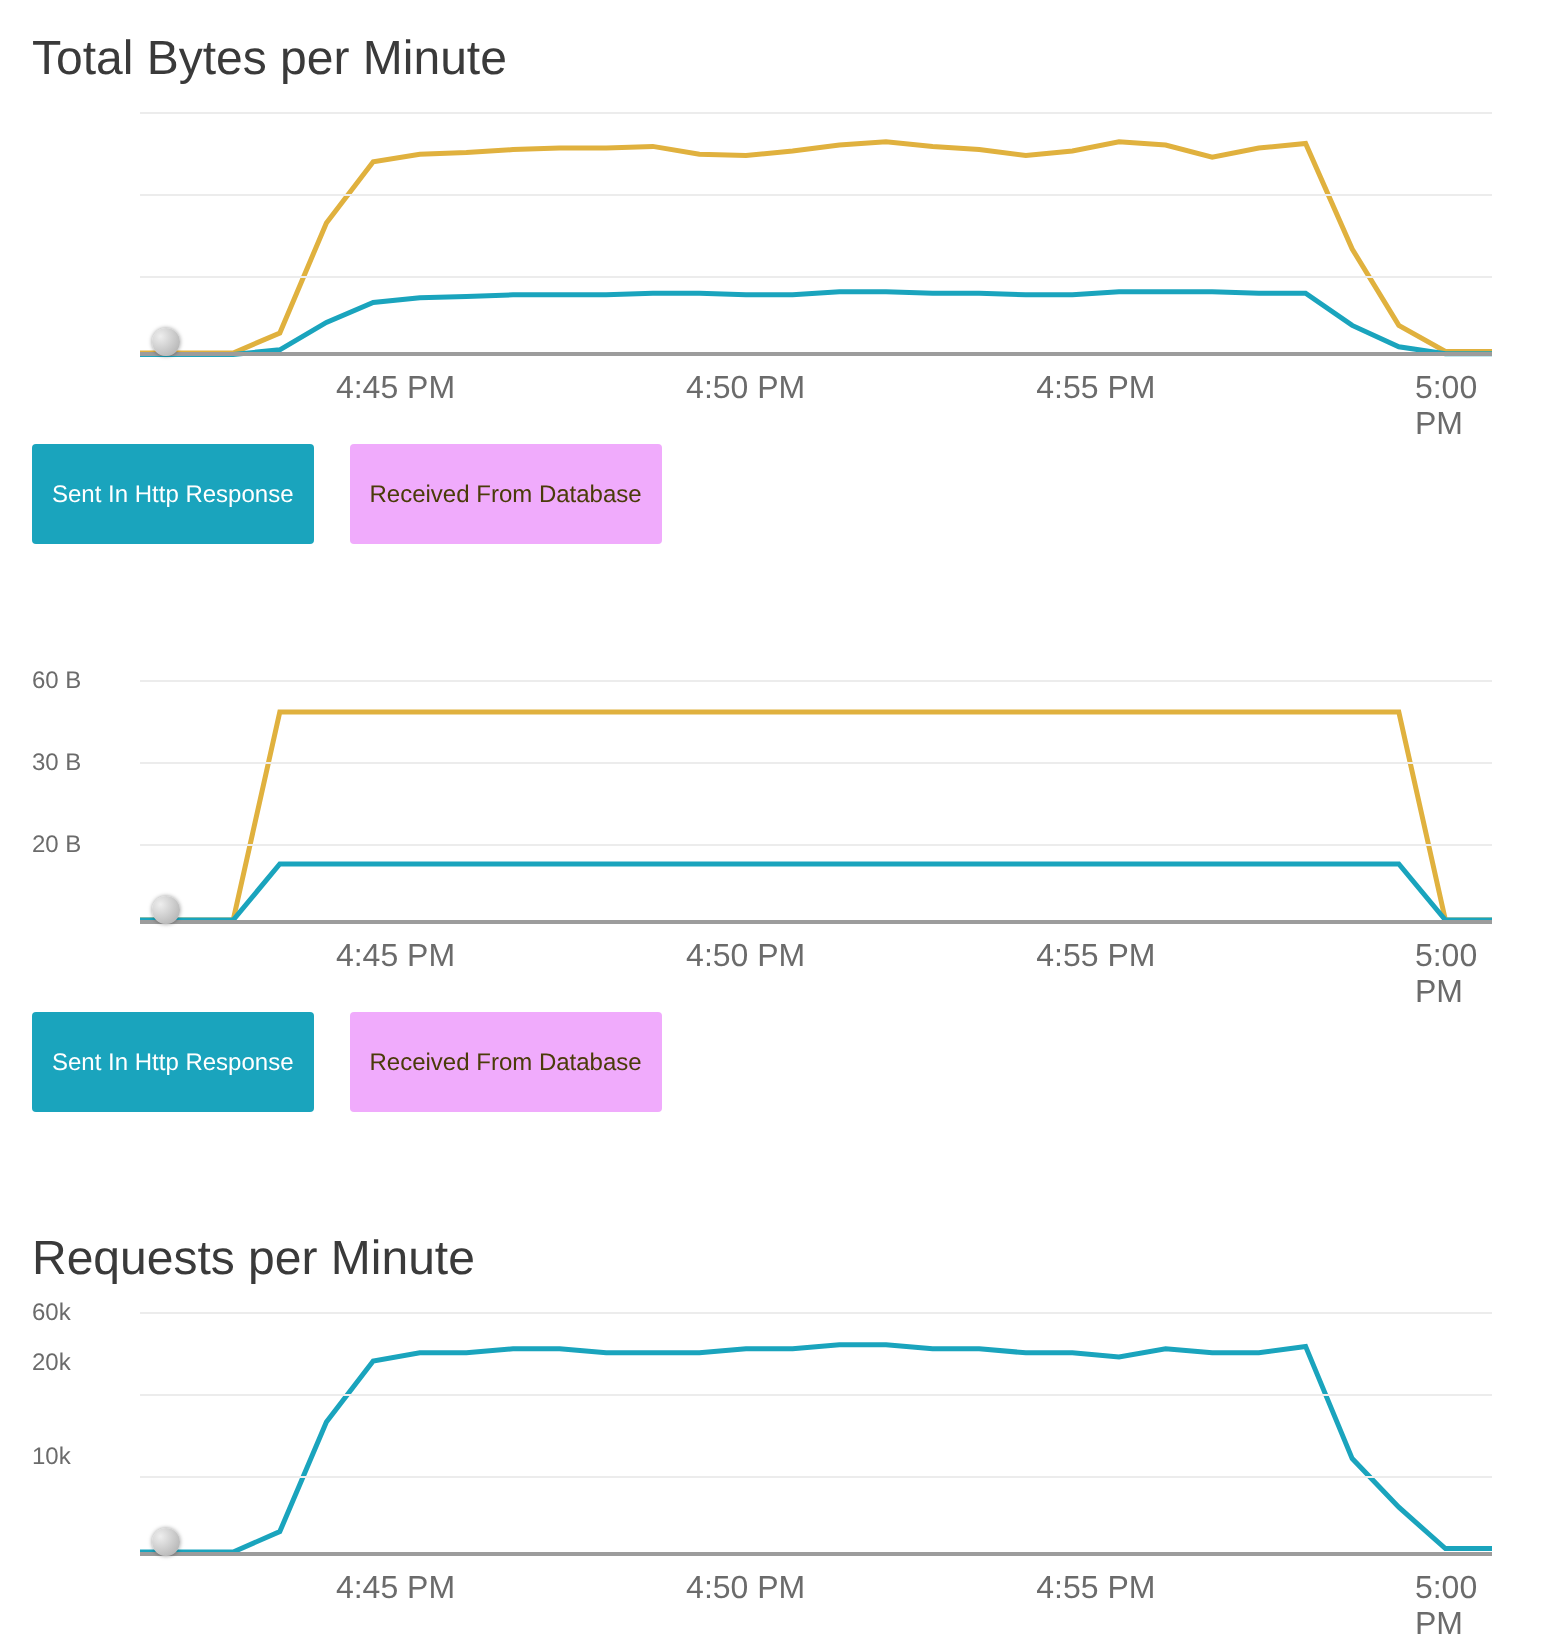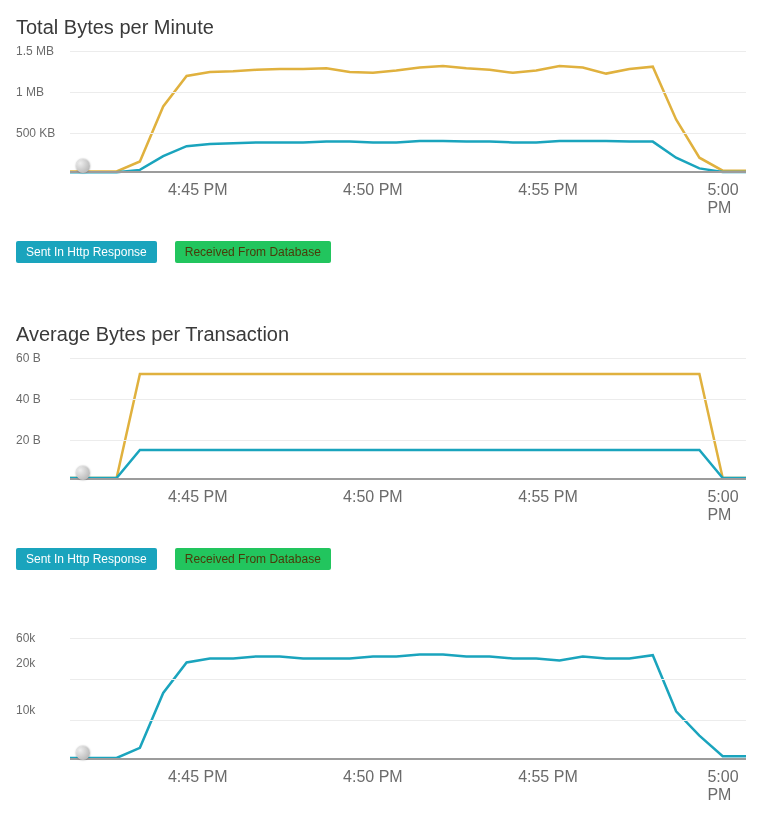--- a/index.html
+++ b/index.html
@@ -6,21 +6,21 @@
       margin: 0;
       padding: 16px;
       font-family: Arial, Helvetica, sans-serif;
       background: #ffffff;
       color: #4a4a4a;
     }
     .chart-block {
       margin-bottom: 60px;
     }
     .chart-title {
-      font-size: 20px;
+      font-size: 24px;
       font-weight: 400;
       color: #3a3a3a;
       margin-bottom: 4px;
     }
     .chart-area {
       position: relative;
       width: 730px;
       height: 160px;
       margin-bottom: 14px;
     }
@@ -75,31 +75,30 @@
       border-radius: 50%;
       background: radial-gradient(circle at 30% 30%, #eee, #a9a9a9);
       box-shadow: 0 0 2px rgba(0,0,0,0.4);
     }
     .legend {
       display: flex;
       gap: 18px;
     }
     .legend-pill {
       display: inline-block;
-      padding: 4px 10px;
+      padding: 18px 10px;
       font-size: 12px;
       color: #ffffff;
       border-radius: 2px;
-      margin-top: 24px;
     }
     .pill-teal {
       background: #1aa4bd;
     }
     .pill-gold {
-      background: #22c55e;
+      background: #f0abfc;
       color: #4a3b09;
     }
     svg.lines {
       width: 100%;
       height: 100%;
       overflow: visible;
     }
     .line {
       fill: none;
       stroke-width: 2.5;
@@ -110,25 +109,20 @@
       position: absolute; left:0; right:0; height:1px;
       background: #ececec;
     }
   </style>
 </head>
 <body>
 
 <div class="chart-block">
   <div class="chart-title">Total Bytes per Minute</div>
   <div class="chart-area">
-    <div class="y-labels">
-      <span class="y-label" style="top:8px">1.5 MB</span>
-      <span class="y-label" style="top:49px">1 MB</span>
-      <span class="y-label" style="top:90px">500 KB</span>
-    </div>
     <div class="plot">
       <div class="y-grid" style="top:8px"></div>
       <div class="y-grid" style="top:49px"></div>
       <div class="y-grid" style="top:90px"></div>
       <svg class="lines" viewBox="0 0 676 130" preserveAspectRatio="none">
         <polyline class="line line-gold" points="0.0,128.5 23.3,128.5 46.6,128.5 69.9,118.5 93.2,63.5 116.6,32.9 139.9,29.1 163.2,28.3 186.5,26.8 209.8,26.0 233.1,26.0 256.4,25.2 279.7,29.1 303.0,29.8 326.3,27.5 349.7,24.5 373.0,22.9 396.3,25.2 419.6,26.8 442.9,29.8 466.2,27.5 489.5,22.9 512.8,24.5 536.1,30.6 559.4,26.0 582.8,23.7 606.1,76.5 629.4,114.7 652.7,127.7 676.0,127.7"></polyline>
         <polyline class="line line-teal" points="0.0,129.2 23.3,129.2 46.6,129.2 69.9,126.9 93.2,113.2 116.6,103.2 139.9,100.9 163.2,100.2 186.5,99.4 209.8,99.4 233.1,99.4 256.4,98.6 279.7,98.6 303.0,99.4 326.3,99.4 349.7,97.9 373.0,97.9 396.3,98.6 419.6,98.6 442.9,99.4 466.2,99.4 489.5,97.9 512.8,97.9 536.1,97.9 559.4,98.6 582.8,98.6 606.1,114.7 629.4,125.4 652.7,128.9 676.0,128.9"></polyline>
       </svg>
       <div class="baseline"></div>
       <div class="marker"></div>
@@ -140,25 +134,24 @@
       <span class="x-label" style="left:96.6%">5:00 PM</span>
     </div>
   </div>
   <div class="legend">
     <span class="legend-pill pill-teal">Sent In Http Response</span>
     <span class="legend-pill pill-gold">Received From Database</span>
   </div>
 </div>
 
 <div class="chart-block">
-  <div class="chart-title">Average Bytes per Transaction</div>
   <div class="chart-area">
     <div class="y-labels">
       <span class="y-label" style="top:8px">60 B</span>
-      <span class="y-label" style="top:49px">40 B</span>
+      <span class="y-label" style="top:49px">30 B</span>
       <span class="y-label" style="top:90px">20 B</span>
     </div>
     <div class="plot">
       <div class="y-grid" style="top:8px"></div>
       <div class="y-grid" style="top:49px"></div>
       <div class="y-grid" style="top:90px"></div>
       <svg class="lines" viewBox="0 0 676 130" preserveAspectRatio="none">
         <polyline class="line line-gold" points="0.0,128.0 23.3,128.0 46.6,128.0 69.9,24.0 93.2,24.0 116.6,24.0 139.9,24.0 163.2,24.0 186.5,24.0 209.8,24.0 233.1,24.0 256.4,24.0 279.7,24.0 303.0,24.0 326.3,24.0 349.7,24.0 373.0,24.0 396.3,24.0 419.6,24.0 442.9,24.0 466.2,24.0 489.5,24.0 512.8,24.0 536.1,24.0 559.4,24.0 582.8,24.0 606.1,24.0 629.4,24.0 652.7,128.0 676.0,128.0"></polyline>
         <polyline class="line line-teal" points="0.0,128.0 23.3,128.0 46.6,128.0 69.9,100.0 93.2,100.0 116.6,100.0 139.9,100.0 163.2,100.0 186.5,100.0 209.8,100.0 233.1,100.0 256.4,100.0 279.7,100.0 303.0,100.0 326.3,100.0 349.7,100.0 373.0,100.0 396.3,100.0 419.6,100.0 442.9,100.0 466.2,100.0 489.5,100.0 512.8,100.0 536.1,100.0 559.4,100.0 582.8,100.0 606.1,100.0 629.4,100.0 652.7,128.0 676.0,128.0"></polyline>
       </svg>
@@ -172,20 +165,21 @@
       <span class="x-label" style="left:96.6%">5:00 PM</span>
     </div>
   </div>
   <div class="legend">
     <span class="legend-pill pill-teal">Sent In Http Response</span>
     <span class="legend-pill pill-gold">Received From Database</span>
   </div>
 </div>
 
 <div class="chart-block">
+  <div class="chart-title">Requests per Minute</div>
   <div class="chart-area">
     <div class="y-labels">
       <span class="y-label" style="top:8px">60k</span>
       <span class="y-label" style="top:33px">20k</span>
       <span class="y-label" style="top:80px">10k</span>
     </div>
     <div class="plot">
       <div class="y-grid" style="top:8px"></div>
       <div class="y-grid" style="top:49px"></div>
       <div class="y-grid" style="top:90px"></div>

